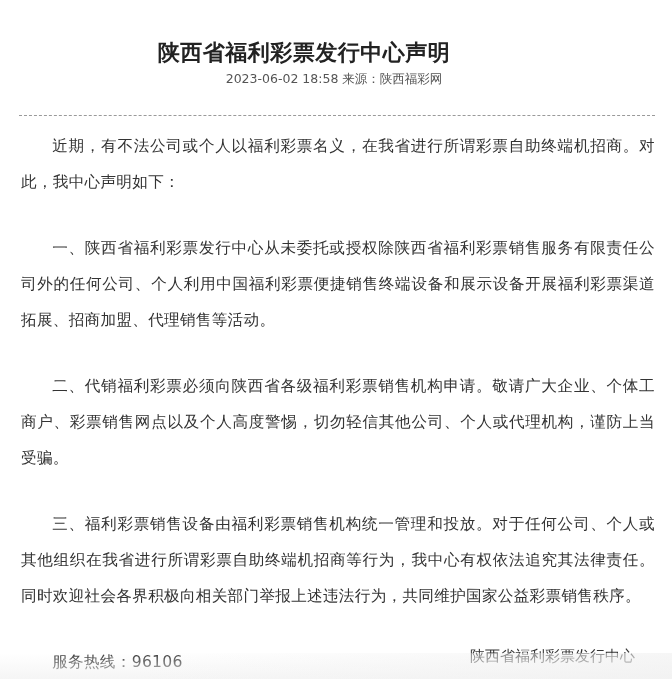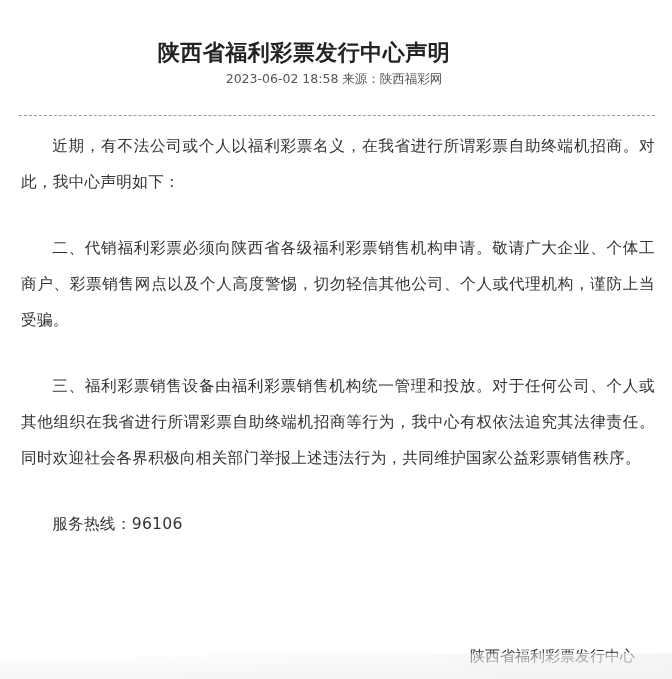--- a/index.html
+++ b/index.html
@@ -83,20 +83,21 @@
 <body>
 
 <h1 class="article-title">陕西省福利彩票发行中心声明</h1>
 
 <div class="article-meta">2023-06-02 18:58 来源：陕西福彩网</div>
 
 <div class="divider"></div>
 
 <div class="article-body">
   <p class="para">近期，有不法公司或个人以福利彩票名义，在我省进行所谓彩票自助终端机招商。对此，我中心声明如下：</p>
+  <p class="para">一、陕西省福利彩票发行中心从未委托或授权除陕西省福利彩票销售服务有限责任公司外的任何公司、个人利用中国福利彩票便捷销售终端设备和展示设备开展福利彩票渠道拓展、招商加盟、代理销售等活动。</p>
   <p class="para">二、代销福利彩票必须向陕西省各级福利彩票销售机构申请。敬请广大企业、个体工商户、彩票销售网点以及个人高度警惕，切勿轻信其他公司、个人或代理机构，谨防上当受骗。</p>
   <p class="para">三、福利彩票销售设备由福利彩票销售机构统一管理和投放。对于任何公司、个人或其他组织在我省进行所谓彩票自助终端机招商等行为，我中心有权依法追究其法律责任。同时欢迎社会各界积极向相关部门举报上述违法行为，共同维护国家公益彩票销售秩序。</p>
   <p class="para hotline">服务热线：96106</p>
 </div>
 
 <div class="signature">陕西省福利彩票发行中心</div>
 
 <div class="bottom-fade"></div>
 
 </body></html>

